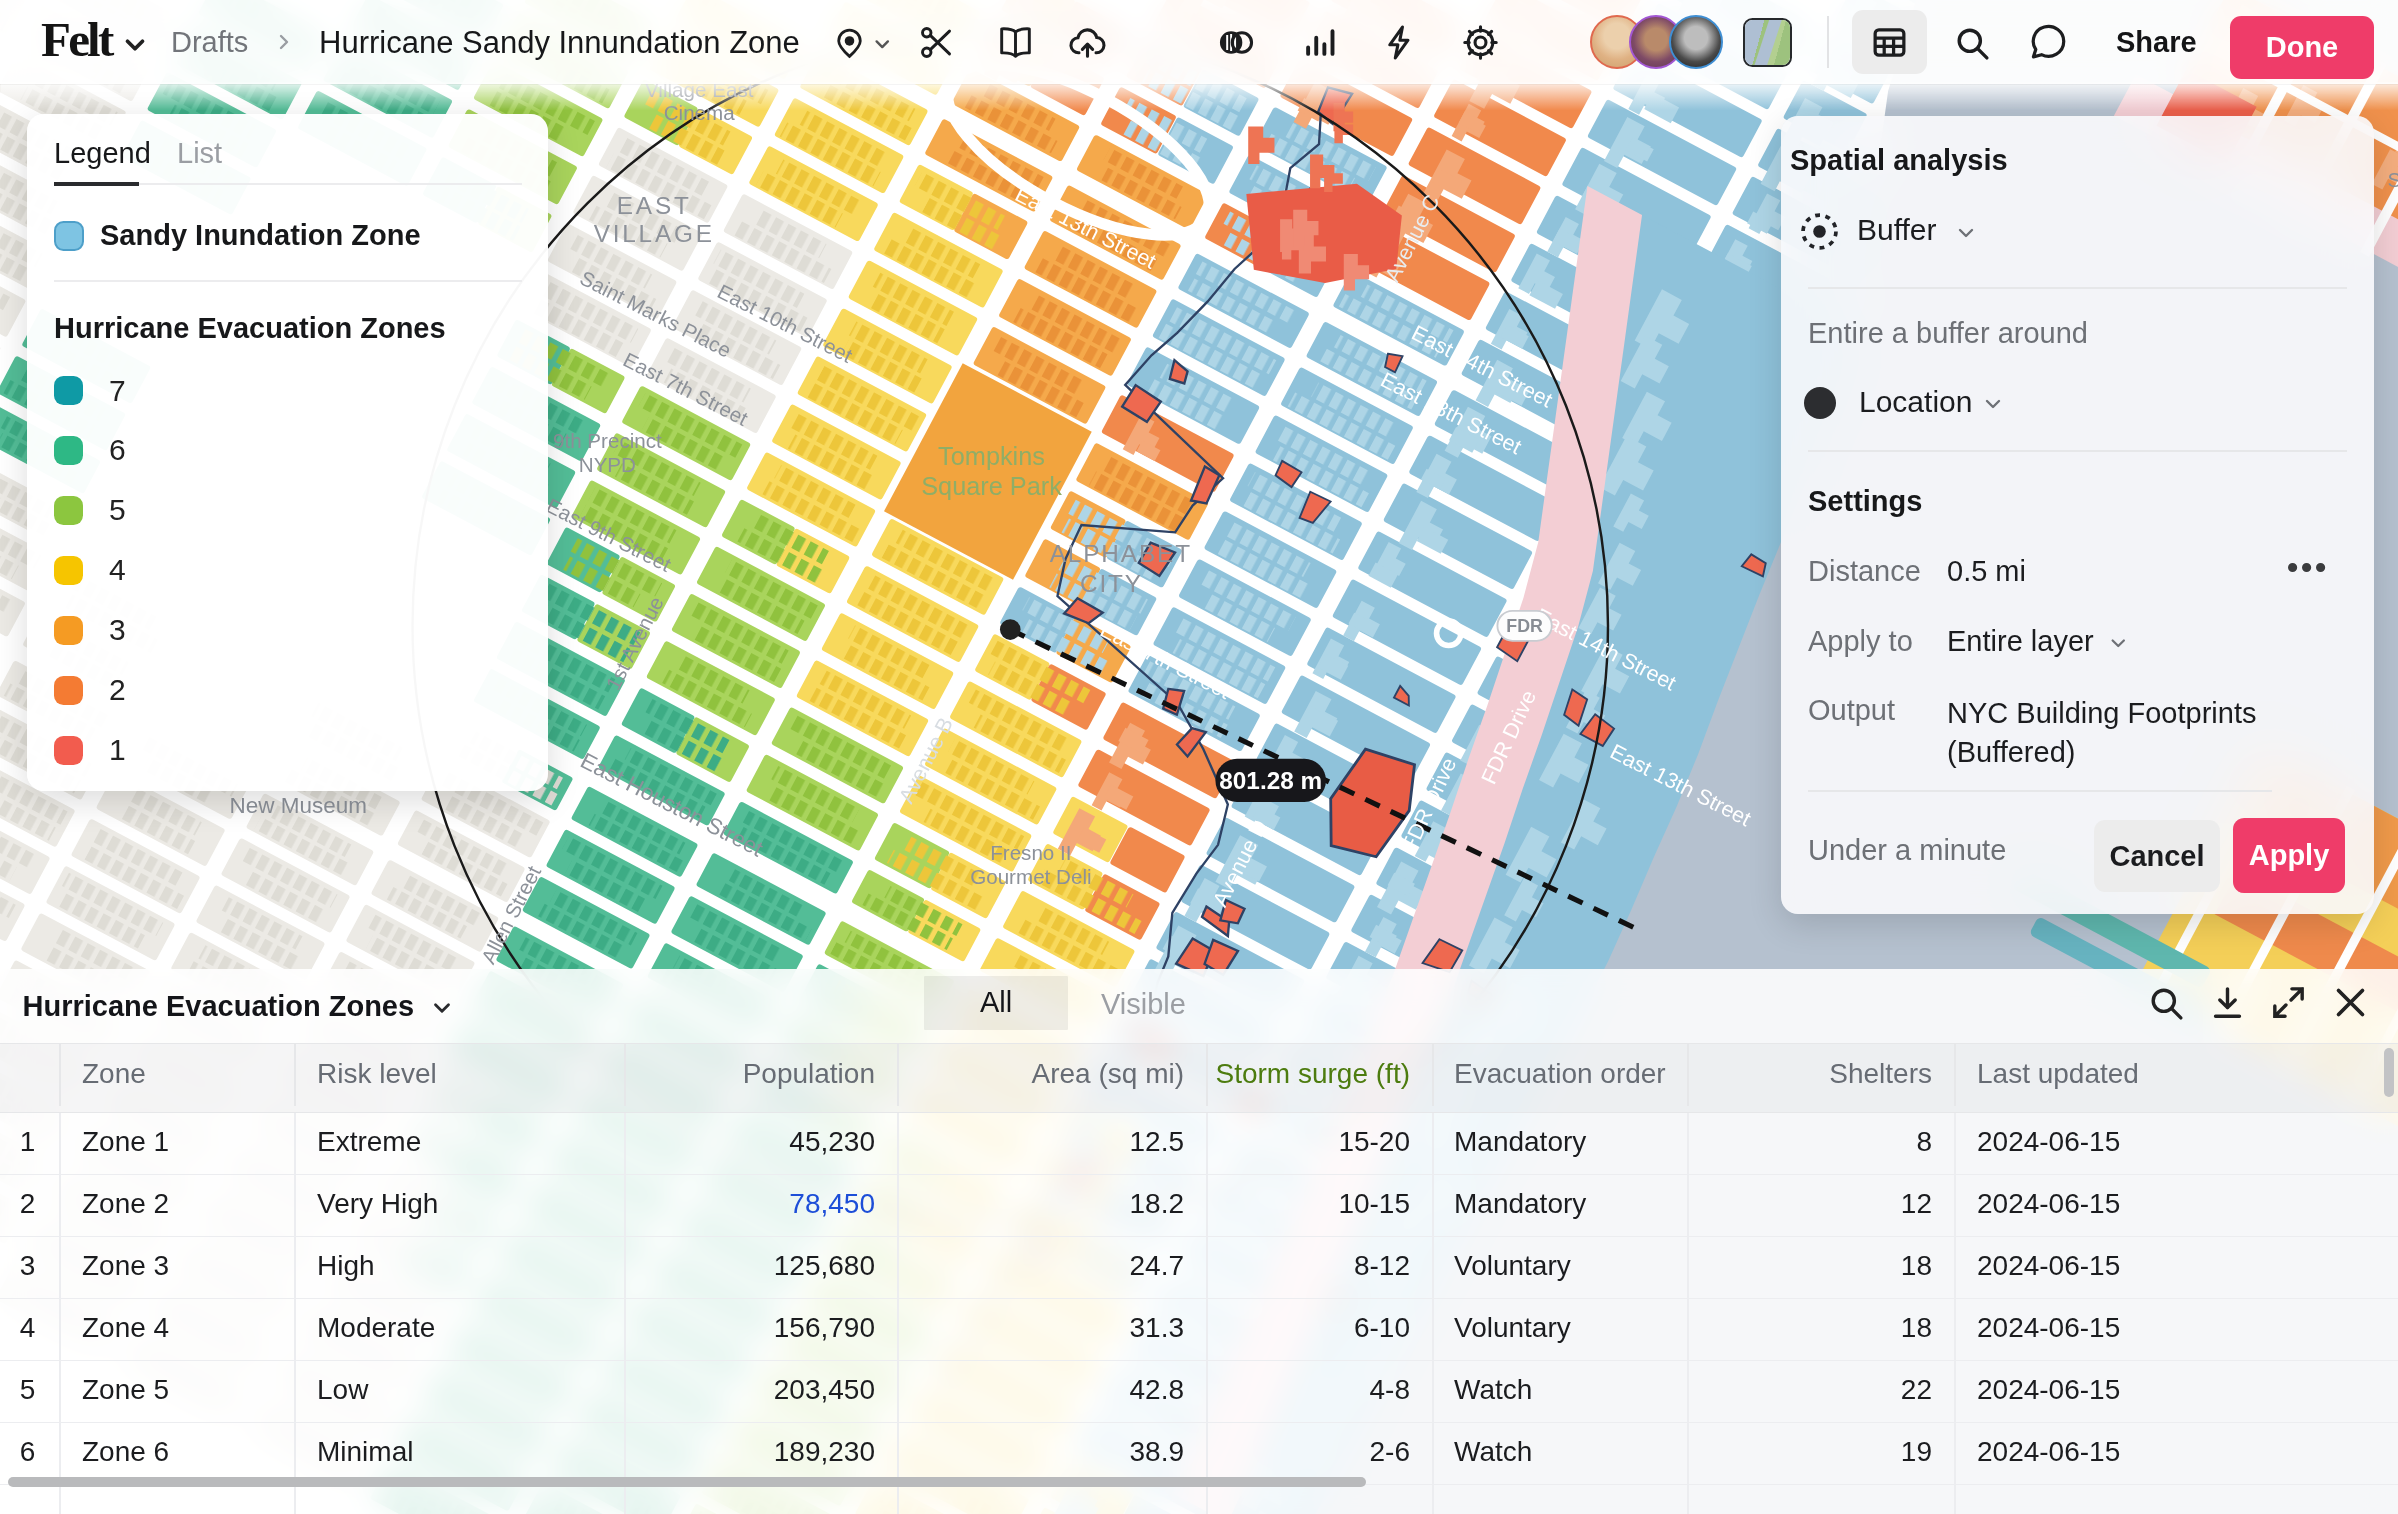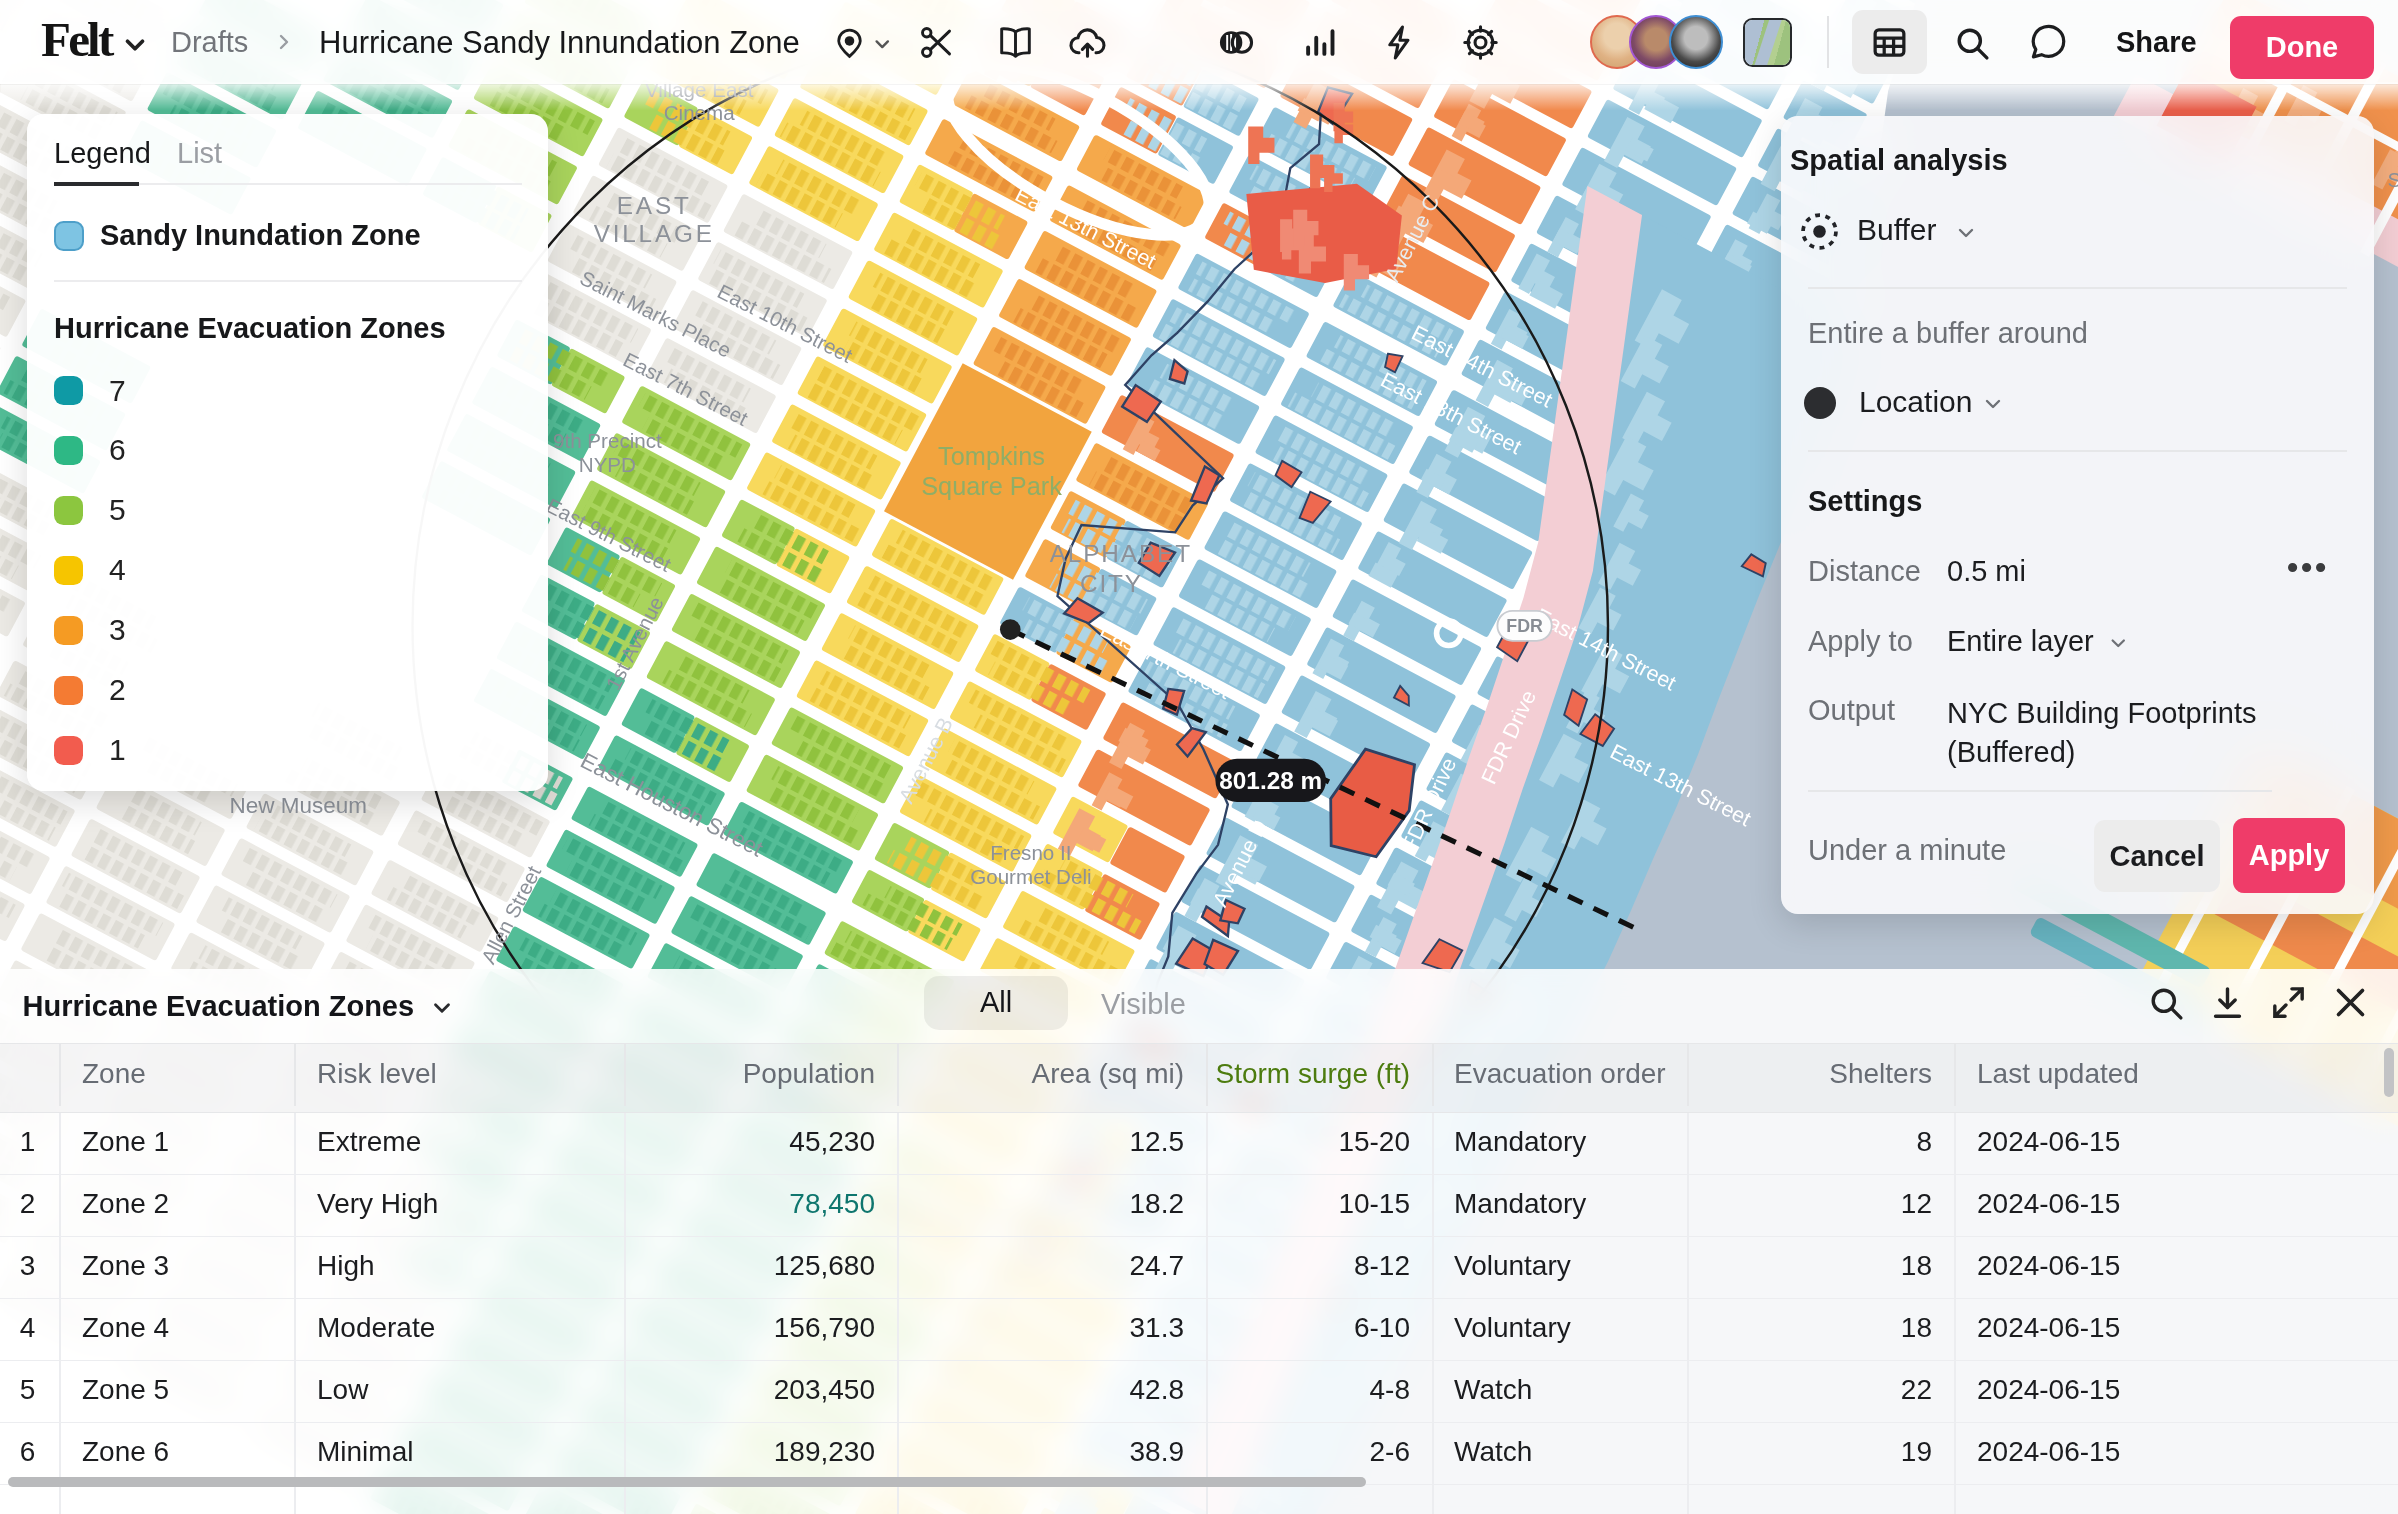--- a/index.html
+++ b/index.html
@@ -1300,21 +1300,21 @@
     <div style="position:absolute;left:27px;top:718px;font-size:29px;color:#6d7076">Under a minute</div>
     <div class="btn" style="position:absolute;left:313px;top:704px;width:126px;height:72px;background:#ececec;color:#1b1c1f;font-size:29px">Cancel</div>
     <div class="btn pink" style="position:absolute;left:452px;top:702px;width:112px;height:75px;font-size:29px">Apply</div>
   </div>
 <div class="bottomp">
     <div class="row" style="height:74px;padding-left:22.5px">
 <div style="font-size:29px;font-weight:bold;color:#141519">Hurricane Evacuation Zones</div>
 <div style="margin-left:15px;margin-top:7.5px"><svg width="26" height="26" viewBox="0 0 24 24" fill="none">
           <path d="M6 9l6 6 6-6" stroke="#2a2b2e" stroke-width="2.6" stroke-linecap="round" stroke-linejoin="round"></path>
         </svg></div>
-<div style="position:absolute;left:924px;top:6.6px;width:144px;height:54px;background:rgba(0,0,0,0.065);border-radius:15px;display:flex;align-items:center;justify-content:center;font-size:29px;color:#141519">All</div>
+<div style="position:absolute;left:924px;top:6.6px;width:144px;height:54px;background:rgba(0,0,0,0.065);border-radius:1px;display:flex;align-items:center;justify-content:center;font-size:29px;color:#141519">All</div>
 <div style="position:absolute;left:1101px;top:19px;font-size:29px;color:#9b9ea3">Visible</div>
 <div style="position:absolute;left:2145px;top:13px"><svg width="41" height="41" viewBox="0 0 24 24" fill="none" stroke="#222" stroke-width="2">
           <circle cx="11" cy="11" r="6.2"></circle>
           <path d="M15.6 15.6L21 21" stroke-linecap="round"></path>
         </svg></div>
 <div style="position:absolute;left:2207px;top:13px"><svg width="41" height="41" viewBox="0 0 24 24" fill="none" stroke="#222" stroke-width="2" stroke-linecap="round">
           <path d="M12 4v11m0 0l-4.5-4.5M12 15l4.5-4.5M5 20h14"></path>
         </svg></div>
 <div style="position:absolute;left:2268px;top:13px"><svg width="41" height="41" viewBox="0 0 24 24" fill="none" stroke="#222" stroke-width="2" stroke-linecap="round">
           <path d="M14 4h6v6M20 4l-6.5 6.5M10 20H4v-6M4 20l6.5-6.5"></path>
@@ -1365,21 +1365,21 @@
       <div style="position:absolute;left:294px;top:0;width:1.9px;height:62px;background:#ecedf0"></div>
       <div style="position:absolute;left:624px;top:0;width:1.9px;height:62px;background:#ecedf0"></div>
       <div style="position:absolute;left:897px;top:0;width:1.9px;height:62px;background:#ecedf0"></div>
       <div style="position:absolute;left:1206px;top:0;width:1.9px;height:62px;background:#ecedf0"></div>
       <div style="position:absolute;left:1432px;top:0;width:1.9px;height:62px;background:#ecedf0"></div>
       <div style="position:absolute;left:1687px;top:0;width:1.9px;height:62px;background:#ecedf0"></div>
       <div style="position:absolute;left:1954px;top:0;width:1.9px;height:62px;background:#ecedf0"></div>
       <div style="position:absolute;left:19.7px;top:13px;font-size:28px;color:#1b1c1f">2</div>
       <div style="position:absolute;left:82px;top:13px;font-size:28px;color:#1b1c1f">Zone 2</div>
       <div style="position:absolute;left:317px;top:13px;font-size:28px;color:#1b1c1f">Very High</div>
-      <div style="position:absolute;right:1524px;top:13px;font-size:28px;color:#0f766e">78,450</div>
+      <div style="position:absolute;right:1524px;top:13px;font-size:28px;color:#1d4ed8">78,450</div>
       <div style="position:absolute;right:1215px;top:13px;font-size:28px;color:#1b1c1f">18.2</div>
       <div style="position:absolute;right:989px;top:13px;font-size:28px;color:#1b1c1f">10-15</div>
       <div style="position:absolute;left:1454px;top:13px;font-size:28px;color:#1b1c1f">Mandatory</div>
       <div style="position:absolute;right:467px;top:13px;font-size:28px;color:#1b1c1f">12</div>
       <div style="position:absolute;left:1977px;top:13px;font-size:28px;color:#1b1c1f">2024-06-15</div>
     </div>
     <div style="position:relative;height:62px;border-bottom:1.9px solid #ecedf0">
       <div style="position:absolute;left:59px;top:0;width:1.9px;height:62px;background:#ecedf0"></div>
       <div style="position:absolute;left:294px;top:0;width:1.9px;height:62px;background:#ecedf0"></div>
       <div style="position:absolute;left:624px;top:0;width:1.9px;height:62px;background:#ecedf0"></div>

